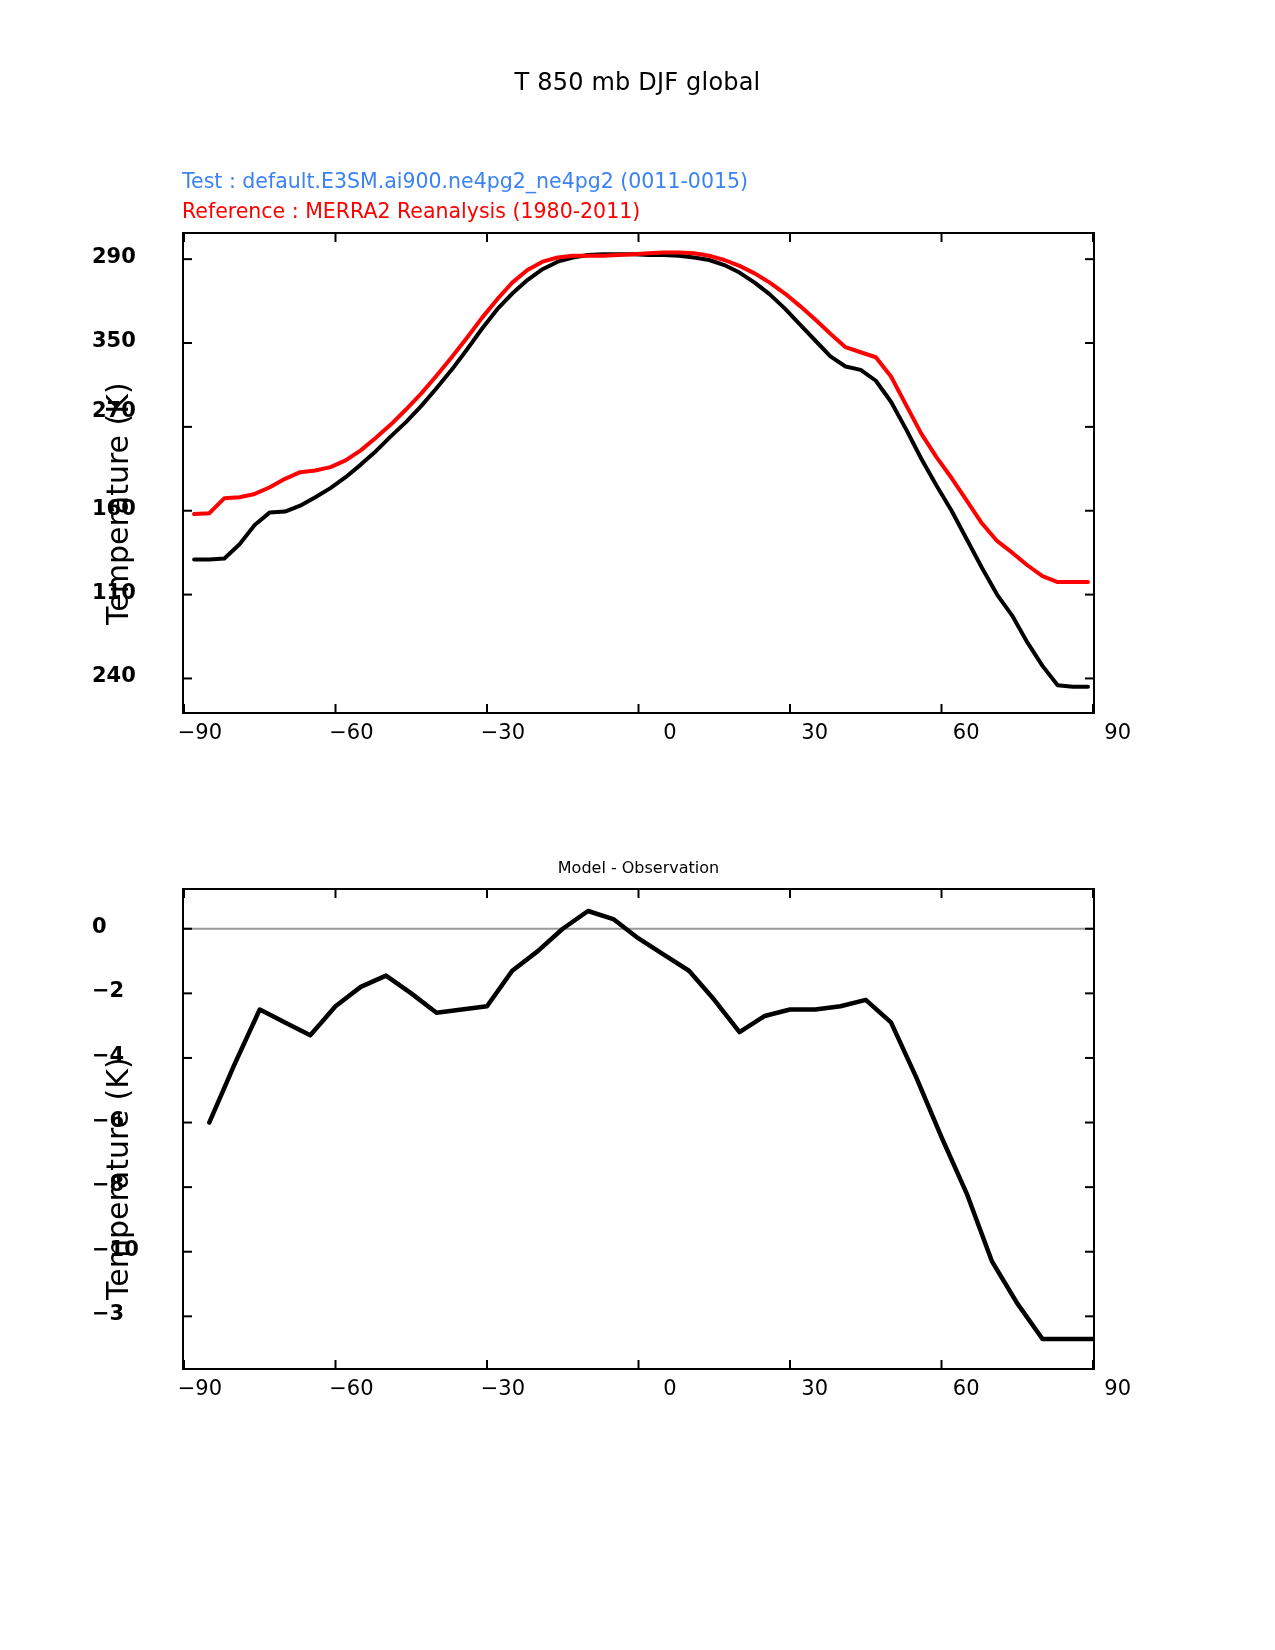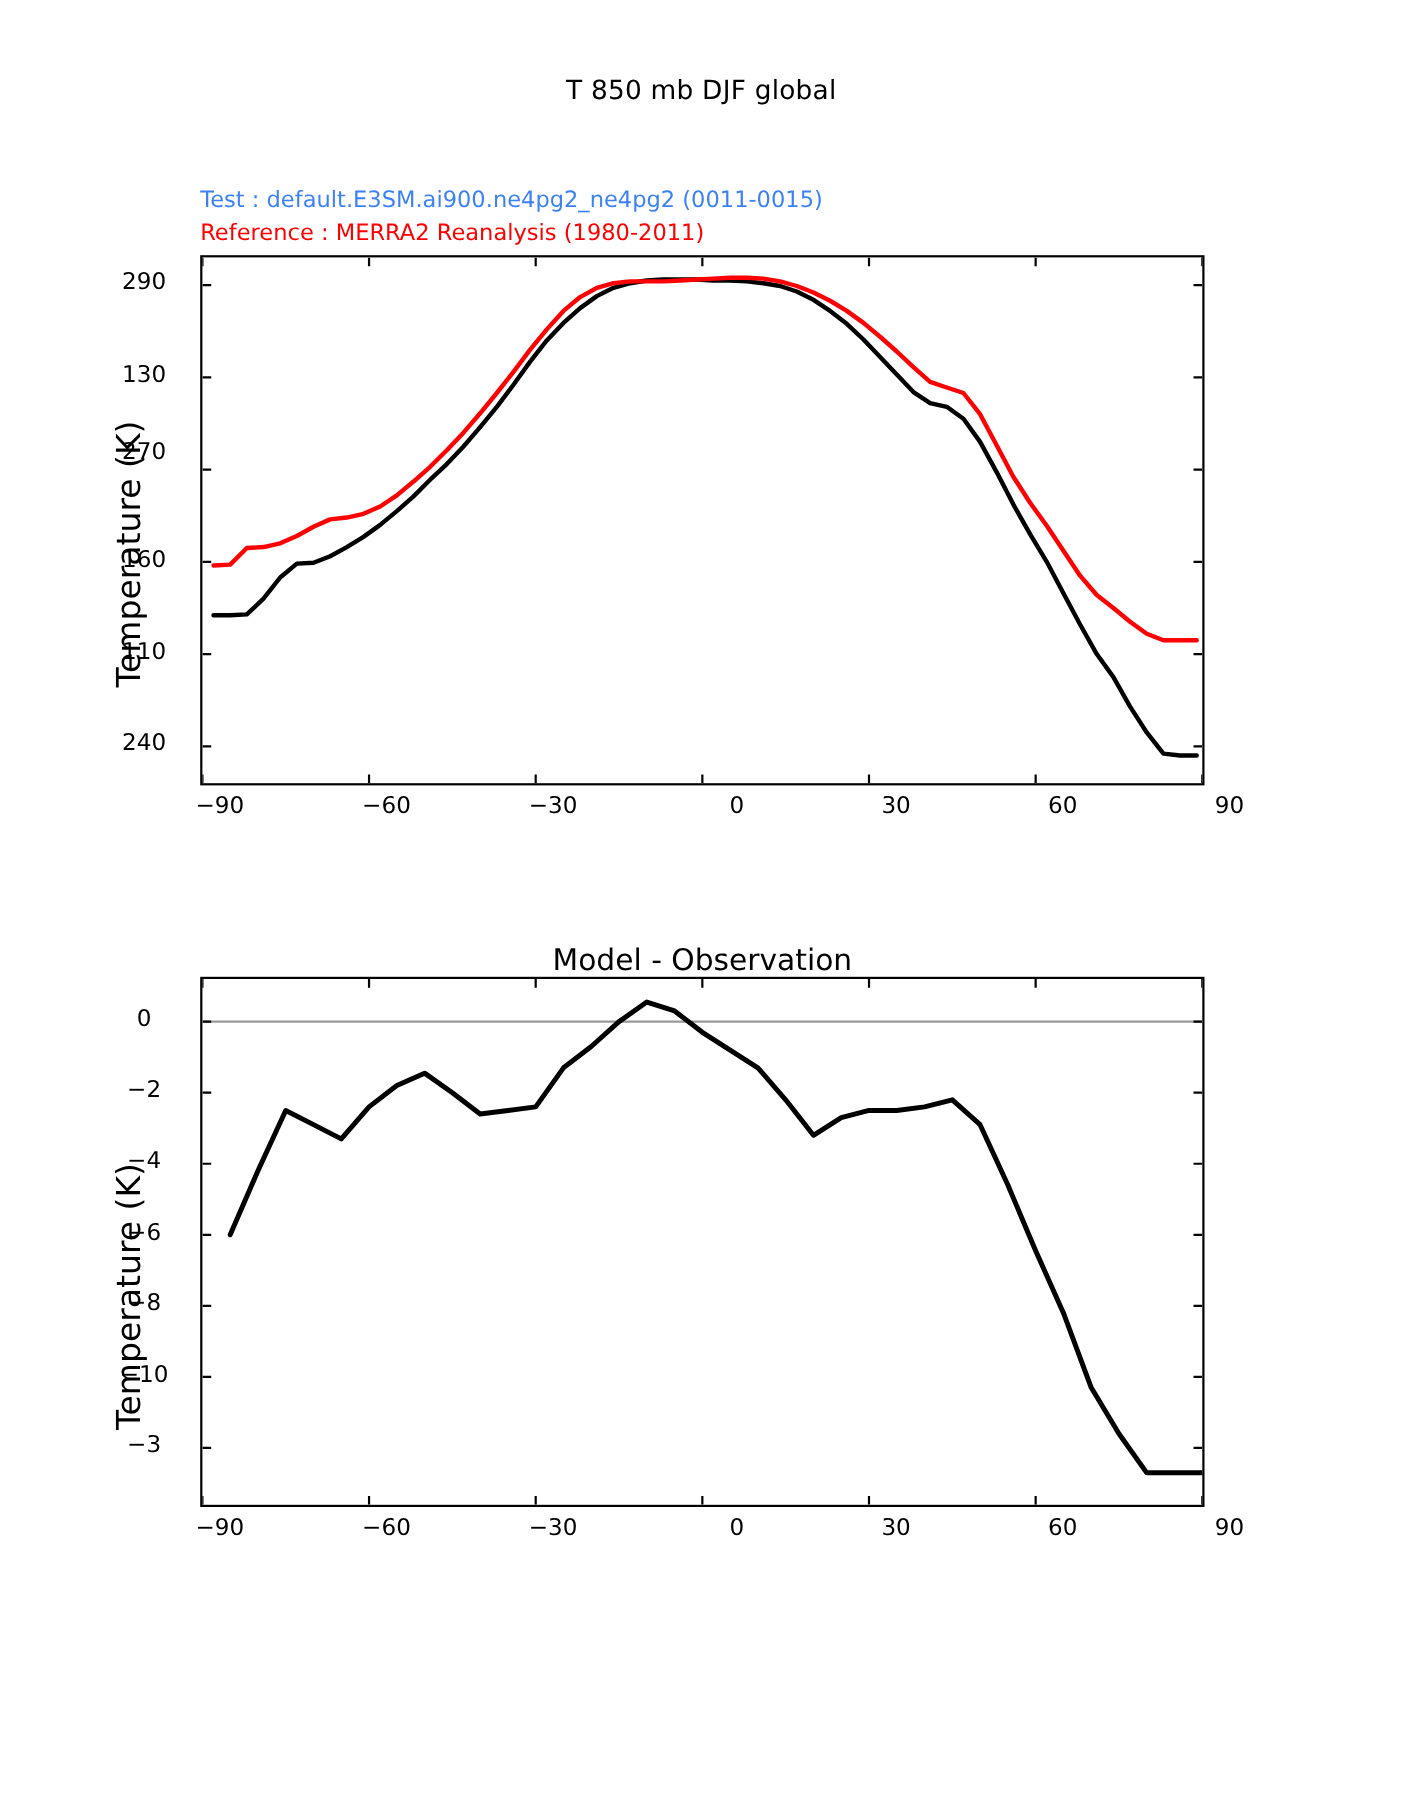--- a/index.html
+++ b/index.html
@@ -83,26 +83,26 @@
   }
   #ylabel-bottom {
     left: 100px;
     top: 1300px;
   }
   .tick-label {
     position: absolute;
     font-size: 21px;
     white-space: nowrap;
   }
-  .ytick { text-align: center; }
+  .ytick { text-align: left; font-weight: bold; }
   .xtick { text-align: right; }
 
   .subplot-title {
     position: absolute;
-    font-size: 27px;
+    font-size: 16px;
     text-align: center;
     width: 913px;
     left: 182px;
     top: 858px;
   }
 </style>
 </head>
 <body>
 
 <div class="page">
@@ -153,21 +153,21 @@
         <div class="tick-label xtick" style="left: 293.5px; top: 720px; width: 80px;">−60</div>
         <div class="tick-label xtick" style="left: 445px; top: 720px; width: 80px;">−30</div>
         <div class="tick-label xtick" style="left: 596.5px; top: 720px; width: 80px;">0</div>
         <div class="tick-label xtick" style="left: 748px; top: 720px; width: 80px;">30</div>
         <div class="tick-label xtick" style="left: 899.5px; top: 720px; width: 80px;">60</div>
         <div class="tick-label xtick" style="left: 1051px; top: 720px; width: 80px;">90</div>
         <div class="tick-label ytick" style="left: 92px; top: 663.456px; width: 78px;">240</div>
         <div class="tick-label ytick" style="left: 92px; top: 579.596px; width: 78px;">110</div>
         <div class="tick-label ytick" style="left: 92px; top: 495.737px; width: 78px;">160</div>
         <div class="tick-label ytick" style="left: 92px; top: 398px; width: 78px;">270</div>
-        <div class="tick-label ytick" style="left: 92px; top: 328.018px; width: 78px;">130</div>
+        <div class="tick-label ytick" style="left: 92px; top: 328.018px; width: 78px;">350</div>
         <div class="tick-label ytick" style="left: 92px; top: 244.158px; width: 78px;">290</div>
       </div>
   </div>
 
   <div class="panel" id="panel-bottom">
     <div class="subplot-title">Model - Observation</div>
     <div class="plot-frame">
       <svg class="plot-svg" id="svg-bottom" width="909" height="478">
           <line x1="0" x2="909" y1="38.756756756756715" y2="38.756756756756715" stroke="#999999" stroke-width="2"></line>
           <line x1="0" y1="478" x2="0" y2="470" stroke="#000" stroke-width="2"></line>

